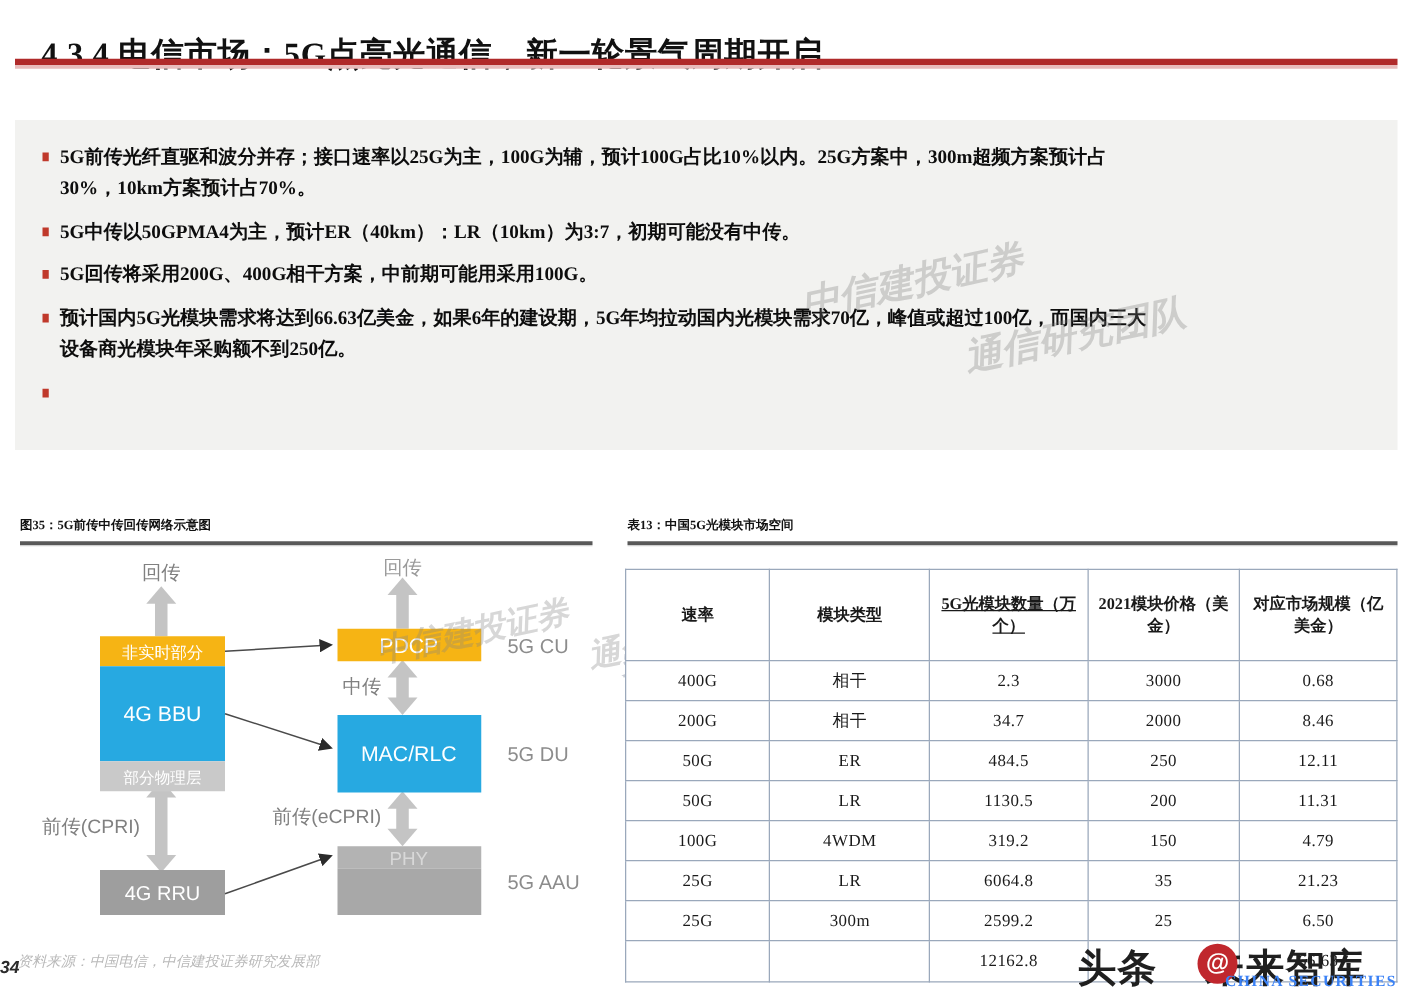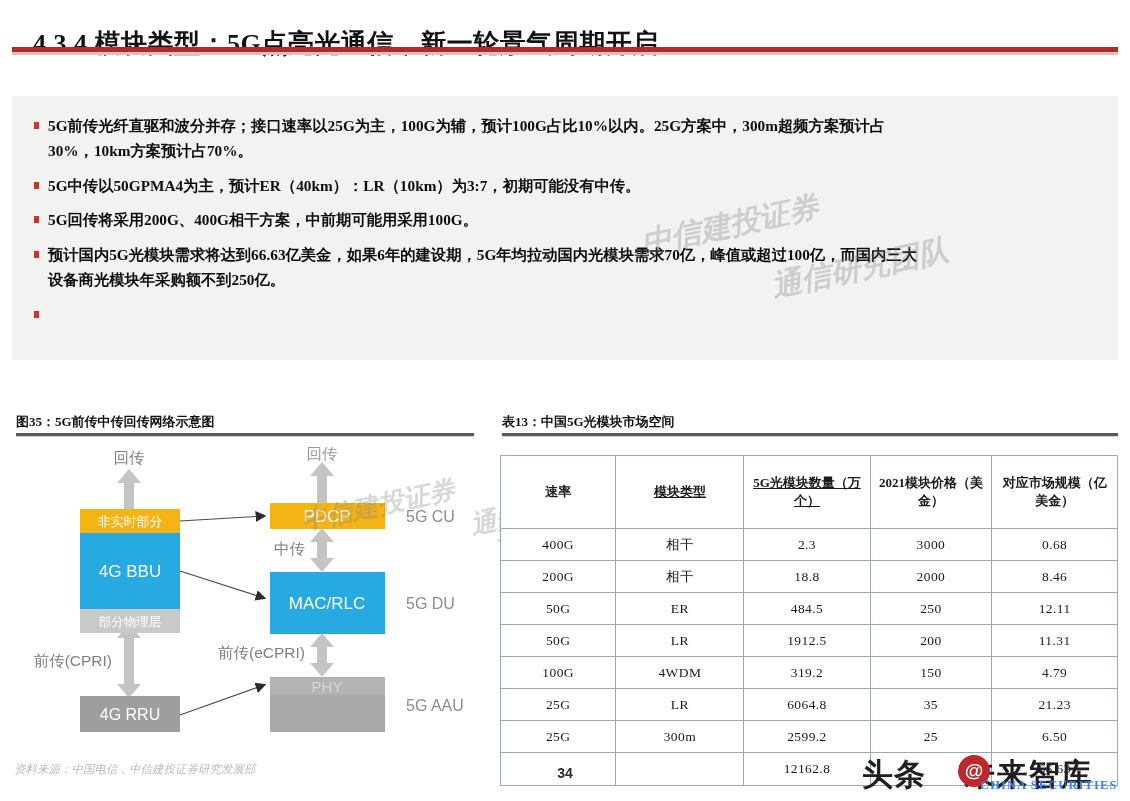--- a/index.html
+++ b/index.html
@@ -63,21 +63,21 @@
     pointer-events:none;
     user-select:none;
   }
   .wm-a{left:640px;top:205px;font-size:30px;transform:rotate(-12deg);}
   .wm-b{left:770px;top:248px;font-size:30px;transform:rotate(-12deg);}
   .wm-c{left:300px;top:488px;font-size:26px;transform:rotate(-12deg);color:rgba(130,130,130,0.32);}
   .wm-d{left:470px;top:500px;font-size:26px;transform:rotate(-12deg);color:rgba(130,130,130,0.32);}
   .wm-e{left:495px;top:512px;font-size:22px;transform:rotate(-10deg);color:rgba(120,130,150,0.40);}
 
   
-  .cap{position:absolute;font-size:13px;font-weight:bold;color:#111;
+  .cap{position:absolute;font-size:10px;font-weight:bold;color:#111;
        font-family:"Liberation Serif","DejaVu Serif",serif;white-space:nowrap;}
   .cap-rule{position:absolute;height:4px;}
   .cap-rule .dark{height:3px;background:#595959;}
   .cap-rule .light{height:1px;background:#cfcfcf;}
 
   
   .diagram{position:absolute;left:12px;top:443px;width:472px;height:300px;}
 
   
   .tbl-wrap{position:absolute;left:500px;top:455px;width:618px;}
@@ -95,35 +95,36 @@
   table.mkt th{
     font-size:13px;font-weight:bold;padding:9px 4px;line-height:1.35;
     height:54px;
   }
   table.mkt td{
     font-size:13.5px;font-weight:normal;padding:5px 16px;height:21px;
     letter-spacing:.4px;
   }
   table.mkt tr.total td{height:22px;}
   .col-a{width:115px;}
-  .col-b{width:128px;text-decoration:underline;}
+  .col-b{width:128px;}
   .col-c{width:125px;text-decoration:underline;}
   .col-d{width:123px;}
   .col-e{width:127px;}
 
   
   .source{
     position:absolute;left:14px;top:762px;
     font-size:11.5px;color:#b9b9b9;font-style:italic;
     font-family:"Liberation Serif","DejaVu Serif",serif;white-space:nowrap;text-align:right;
   }
   .pagenum{
-    position:absolute;left:0;top:765px;width:1130px;text-align:center;
+    position:absolute;left:0;top:765px;width:1130px;
     font-size:14px;font-weight:bold;color:#2b2b2b;
     font-family:"Liberation Sans","DejaVu Sans",sans-serif;
+    font-style:italic;
   }
   .logo{
     position:absolute;left:862px;top:752px;width:256px;height:44px;
   }
   .logo-cn{
     position:absolute;left:0;top:2px;font-size:31px;font-weight:bold;
     color:#1f1f1f;letter-spacing:1px;white-space:nowrap;
     font-family:"Liberation Sans","DejaVu Sans",sans-serif;
   }
   .logo-at{
@@ -137,21 +138,21 @@
     color:#3b82f6;letter-spacing:1.1px;white-space:nowrap;
     font-family:"Liberation Serif","DejaVu Serif",serif;
   }
 </style>
 </head>
 <body>
 
 <div class="page">
 
   <div class="title-wrap">
-    <div class="title-text">4.3.4 模块类型：5G点亮光通信，新一轮景气周期开启</div>
+    <div class="title-text">4.3.4 电信市场：5G点亮光通信，新一轮景气周期开启</div>
   </div>
   <div class="title-rule"></div>
   <div class="title-rule-shadow"></div>
 
   <div class="panel">
     <div class="bullets">
       <div class="bullet">
         <span>5G前传光纤直驱和波分并存；接口速率以25G为主，100G为辅，预计100G占比10%以内。25G方案中，300m超频方案预计占</span>
         <span class="ind">30%，10km方案预计占70%。</span>
       </div>
@@ -284,35 +285,35 @@
         <tr>
           <td>400G</td>
           <td>相干</td>
           <td>2.3</td>
           <td>3000</td>
           <td>0.68</td>
         </tr>
         <tr>
           <td>200G</td>
           <td>相干</td>
-          <td>18.8</td>
+          <td>34.7</td>
           <td>2000</td>
           <td>8.46</td>
         </tr>
         <tr>
           <td>50G</td>
           <td>ER</td>
           <td>484.5</td>
           <td>250</td>
           <td>12.11</td>
         </tr>
         <tr>
           <td>50G</td>
           <td>LR</td>
-          <td>1912.5</td>
+          <td>1130.5</td>
           <td>200</td>
           <td>11.31</td>
         </tr>
         <tr>
           <td>100G</td>
           <td>4WDM</td>
           <td>319.2</td>
           <td>150</td>
           <td>4.79</td>
         </tr>

